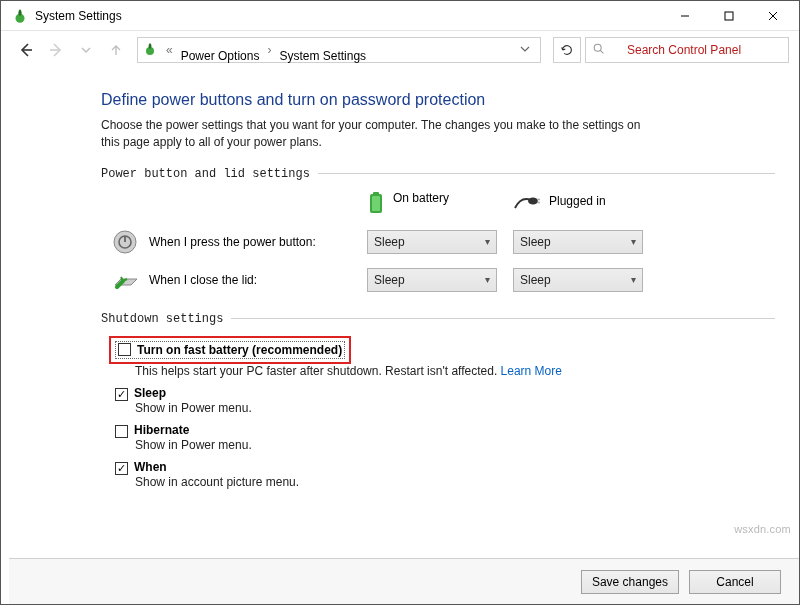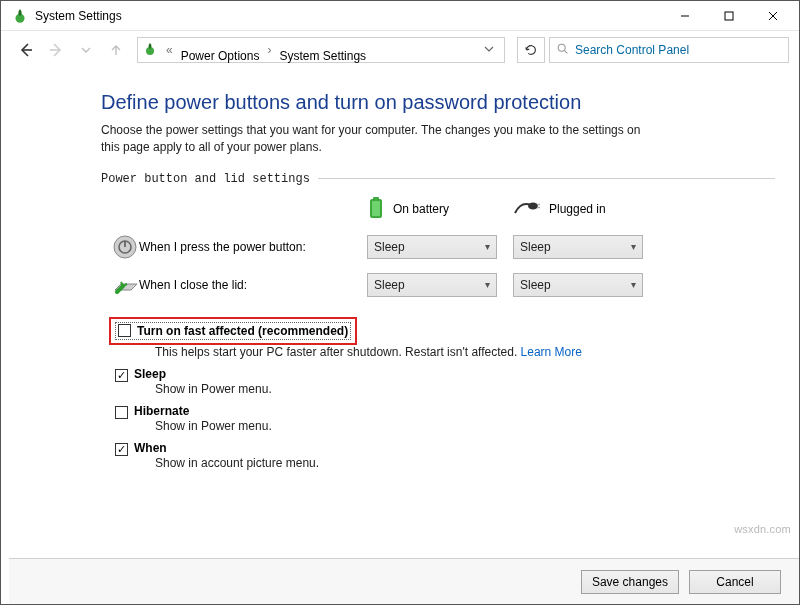--- a/index.html
+++ b/index.html
@@ -58,52 +58,52 @@
   .addressbar .route { display: flex; align-items: center; gap: 6px; font-size: 12px; }
   .addressbar .crumb-sep { color: #777; padding: 0 2px; }
   .addressbar .route .clink { color: #000; margin-top: 12px; }
   .addressbar .spacer { flex: 1; }
   .addressbar .dropchev { color: #666; padding: 0 6px; }
   .refresh-box {
     width: 28px; height: 26px; border: 1px solid #cfcfcf;
     display: flex; align-items: center; justify-content: center;
   }
   .searchbox {
-    width: 240px; height: 26px; border: 1px solid #cfcfcf;
-    display: flex; align-items: center; padding: 0 6px; color: #0369a1;
-    gap: 6px;
+    width: 204px; height: 26px; border: 1px solid #cfcfcf;
+    display: flex; align-items: center; padding: 0 6px; color: #b91c1c;
+    gap: 22px;
   }
   .searchbox .search-text { font-size: 12px; }
 
   
   .content {
     padding: 14px 24px 0 100px;
   }
   h1.pagetitle {
-    font-size: 20px; font-weight: 400; color: #1a3e90;
+    font-size: 16px; font-weight: 400; color: #1a3e90;
     margin: 8px 0 8px 0;
   }
   .intro { color: #222; line-height: 1.4; max-width: 560px; margin-bottom: 16px; }
   .section-header {
     display: flex; align-items: center; margin: 6px 0 10px 0; font-family: Liberation Mono, monospace;
   }
   .section-header .label { font-size: 12px; color: #222; white-space: nowrap; }
   .section-header .rule { flex: 1; height: 1px; background: #d0d0d0; margin-left: 8px; }
 
   
   .grid {
     display: grid;
     grid-template-columns: 240px 130px 130px;
     column-gap: 16px;
     row-gap: 10px;
     align-items: center;
     margin-left: 10px;
   }
-  .col-head { display: flex; align-items: center; gap: 8px; font-size: 12px; }
-  .row-head { display: flex; align-items: center; font-size: 12px; }
+  .col-head { display: flex; align-items: flex-start; gap: 8px; font-size: 12px; }
+  .row-head { display: flex; align-items: center; gap: 10px; font-size: 12px; }
   .row-head .row-icon { width: 28px; height: 28px; display: flex; align-items: center; justify-content: center; }
   .select {
     height: 24px; border: 1px solid #b3b3b3; background: linear-gradient(#eee,#e4e4e4);
     display: flex; align-items: center; justify-content: space-between;
     padding: 0 6px; font-size: 12px; color: #222;
   }
   .select .chev { color: #555; font-size: 10px; }
 
   
   .shutdown { margin-top: 18px; }
@@ -111,21 +111,21 @@
     border: 2px solid #d22; padding: 3px 4px; display: inline-block;
     margin-left: 8px;
   }
   .cb-row { display: flex; align-items: flex-start; gap: 6px; margin-left: 14px; margin-top: 4px; }
   .cb {
     width: 13px; height: 13px; border: 1px solid #333; margin-top: 2px;
     display: flex; align-items: center; justify-content: center; font-size: 10px; line-height: 1;
   }
   .cb.checked::after { content: "✓"; font-size: 11px; }
   .cb-label { font-weight: 700; }
-  .hint { margin-left: 54px; margin-top: 0px; color: #222; }
+  .hint { margin-left: 34px; margin-top: 0px; color: #222; }
   .shutdown .item { margin-top: 8px; }
   a.learn { color: #0863c6; text-decoration: none; }
   .fast-startup-box .inner {
     border: 1px dotted #666; padding: 1px 2px; display: flex; align-items: center; gap: 6px;
   }
   .fast-startup-box .cb { margin-top: 0; }
 
   
   .footer {
     position: absolute; bottom: 0; left: 8px; right: 0; height: 46px;
@@ -306,25 +306,29 @@
       <span>Sleep</span>
       <span class="chev">▾</span>
     </div>
     <div class="select">
       <span>Sleep</span>
       <span class="chev">▾</span>
     </div>
   </div>
 
   <div class="shutdown">
+    <div class="section-header">
+      <span class="label">Shutdown settings</span>
+      <span class="rule"></span>
+    </div>
 
     <div class="fast-startup-box">
       <div class="inner">
         <span class="cb"></span>
-        <span class="cb-label">Turn on fast affected (recommended)</span>
+        <span class="cb-label">Turn on fast battery (recommended)</span>
       </div>
     </div>
     <div class="hint">
       <span>This helps start your PC faster after shutdown. Restart isn't affected. </span><a class="learn" href="#">Learn More</a>
     </div>
 
     <div class="item">
       <div class="cb-row">
         <span class="cb checked"></span>
         <span class="cb-label">Sleep</span>

